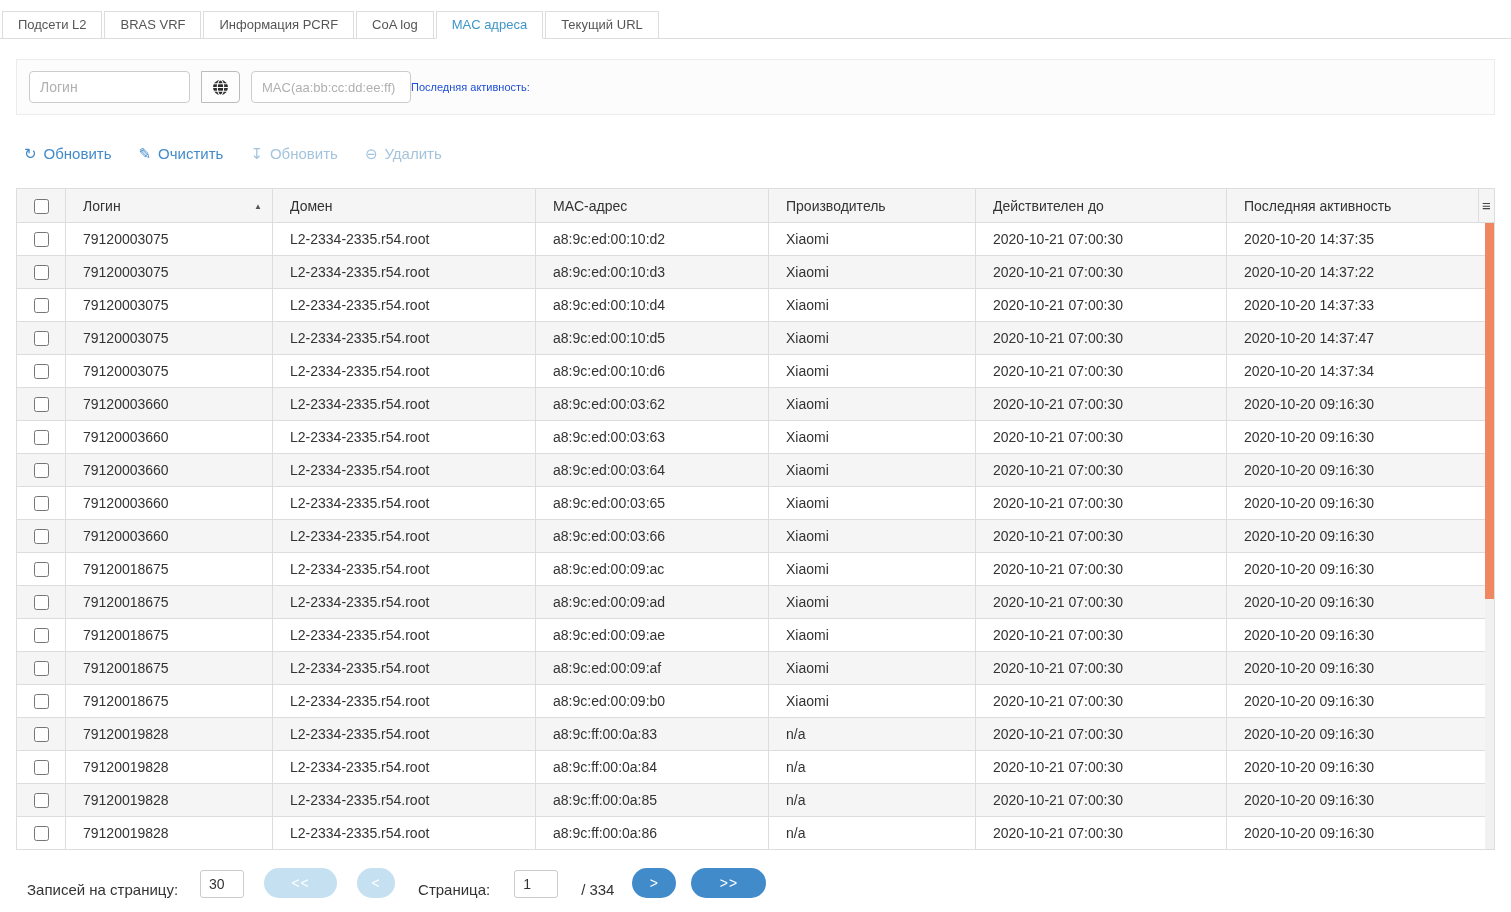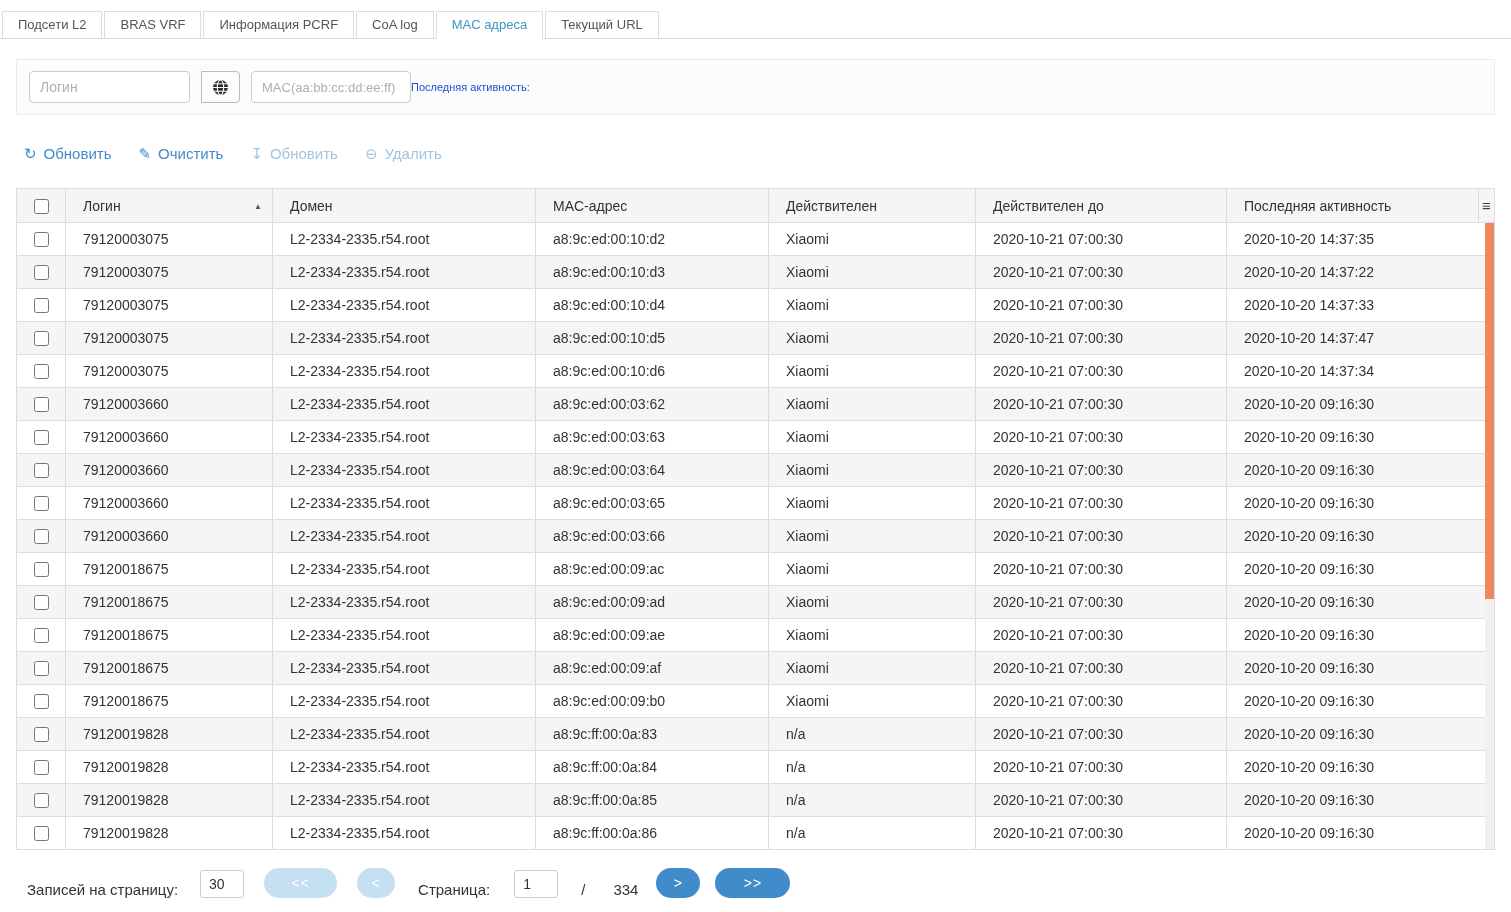--- a/index.html
+++ b/index.html
@@ -80,21 +80,21 @@
     border: none; color: #fff; font-size: 14px; font-family: inherit;
     height: 30px; border-radius: 15px; cursor: pointer; letter-spacing: 1px;
   }
   .pg-btn.pale { background: #c4e0f1; cursor: default; }
   .pg-btn.solid { background: var(--accent-blue, #428bca); }
   .btn-first { width: 73px; margin-left: 20px; }
   .btn-prev  { width: 38px; margin-left: 20px; }
   .page-label { margin-left: 23px; }
   .page-input { margin-left: 24px; }
   .sep   { margin-left: 23px; }
-  .total { margin-left: 28px; }
+  .total { margin-left: 4px; }
   .btn-next { width: 44px; margin-left: 18px; }
   .btn-last { width: 75px; margin-left: 15px; }
 </style>
 </head>
 <body>
 
 <nav class="tabs">
 
     <a class="tab">Подсети L2</a>
 
@@ -166,21 +166,21 @@
       <tr>
         <th class="cb">
           <input type="checkbox" style="">
         </th>
         <th>
           <span>Логин</span>
           <span class="sort-caret">▲</span>
         </th>
         <th>Домен</th>
         <th>MAC-адрес</th>
-        <th>Действителен</th>
+        <th>Производитель</th>
         <th>Действителен до</th>
         <th>Последняя активность</th>
       </tr>
     </thead>
     <tbody>
 
         <tr>
           <td class="cb">
             <input type="checkbox" style="">
           </td>

